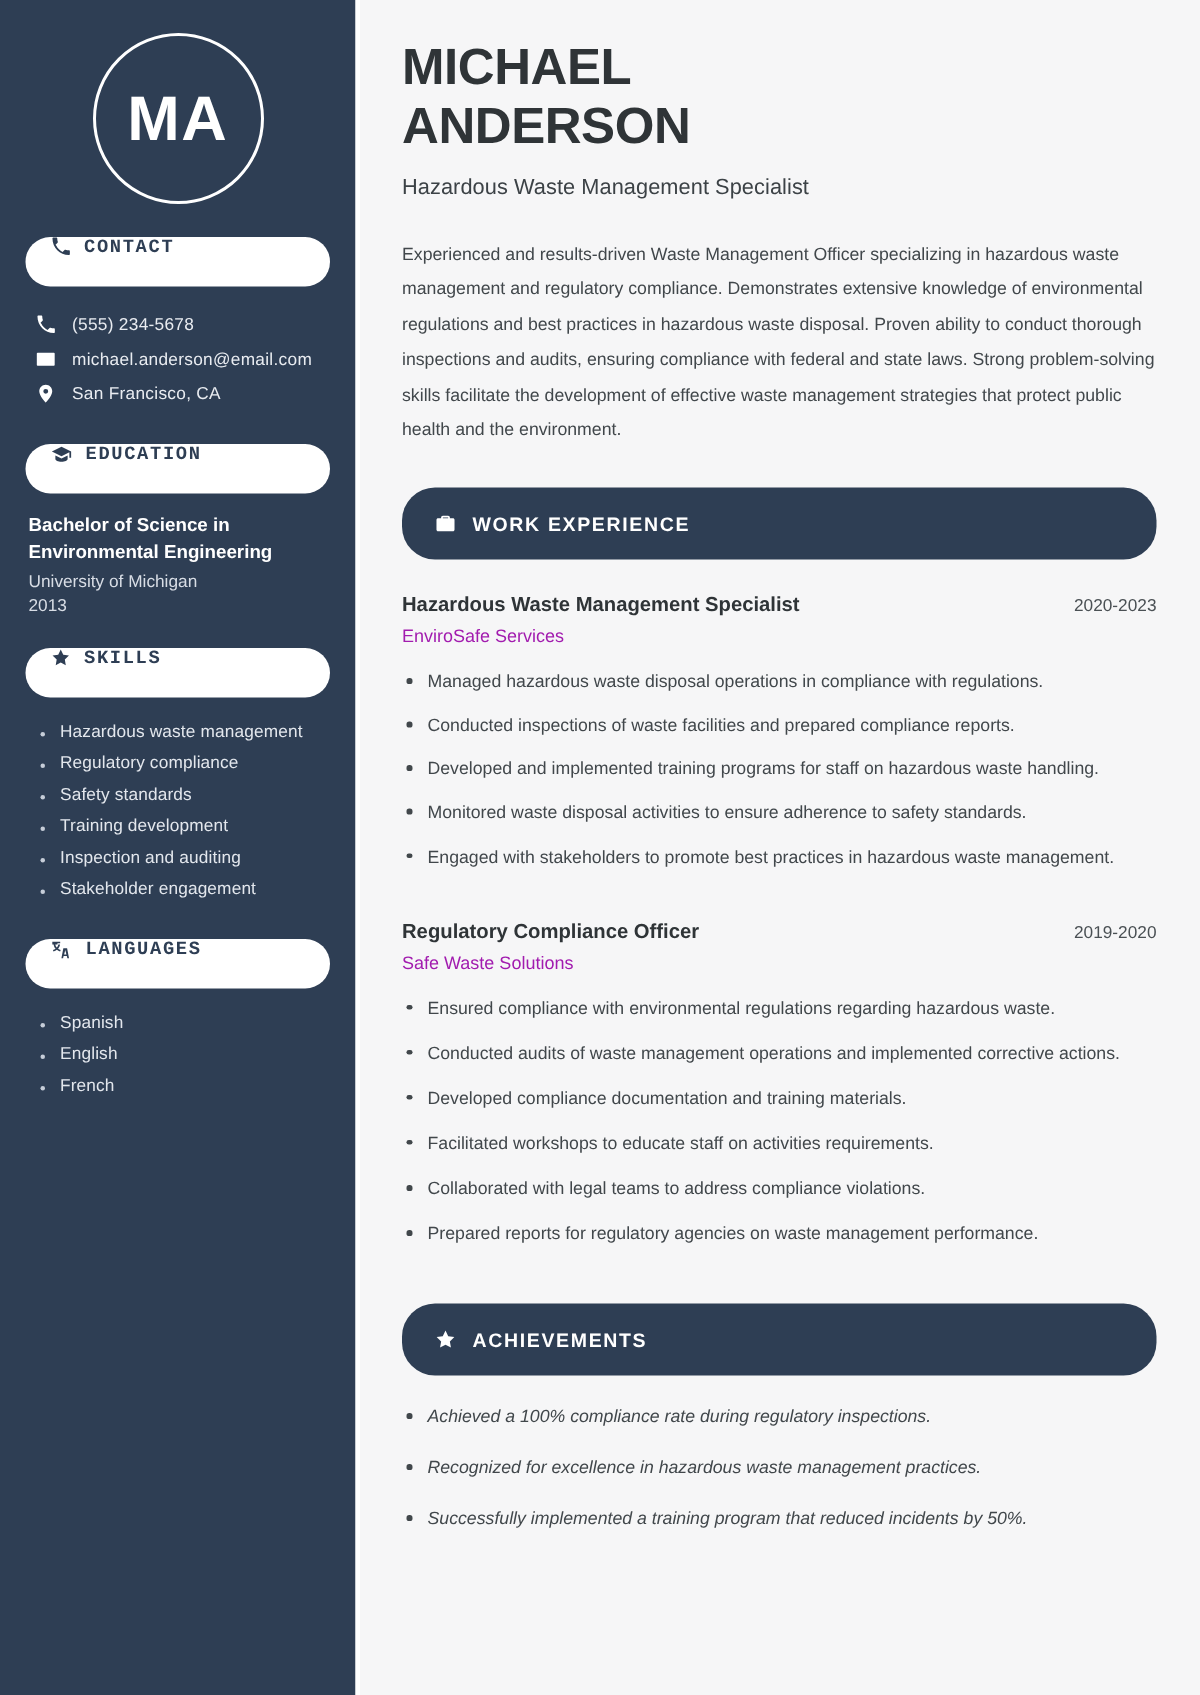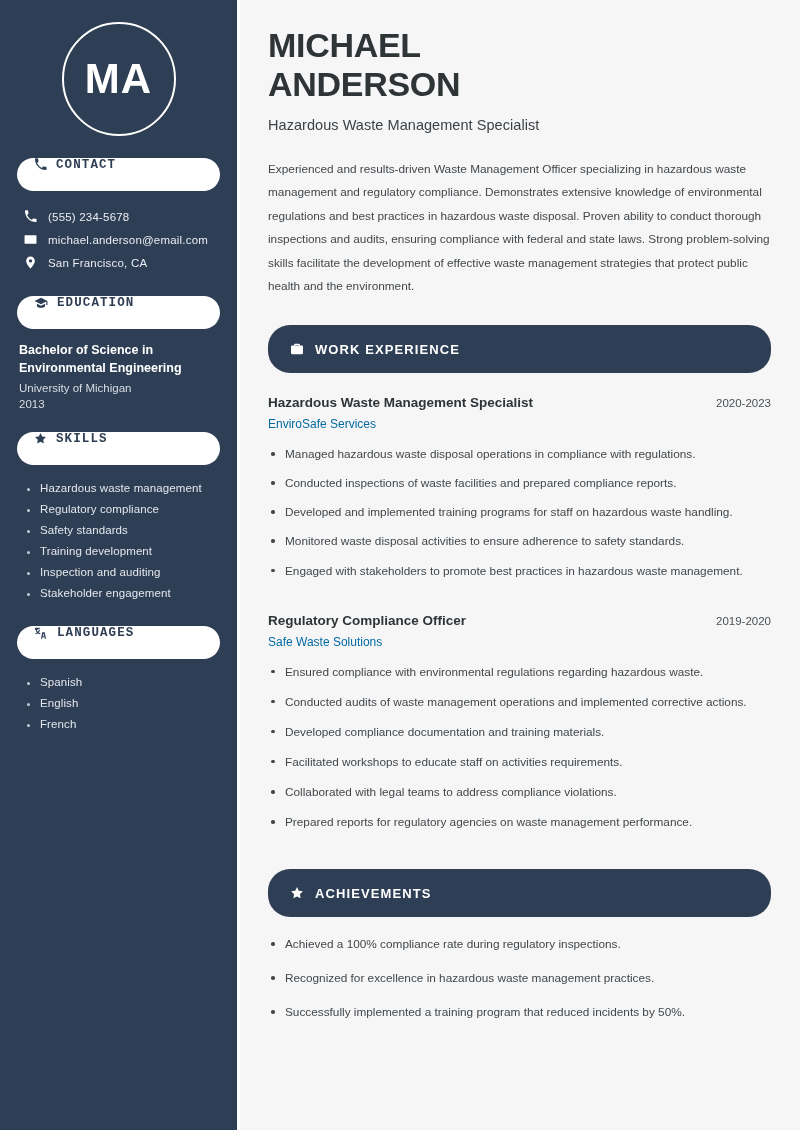--- a/index.html
+++ b/index.html
@@ -129,37 +129,37 @@
     color:#ffffff; font-size:13px; font-weight:bold; letter-spacing:1.1px;
   }
   .section-bar svg{ display:block; fill:#ffffff; }
 
   .job{ margin-top:22px; }
   .job-head{
     display:flex; align-items:baseline; justify-content:space-between;
   }
   .job-role{ font-size:13.5px; font-weight:bold; color:#2f3437; }
   .job-dates{ font-size:11.5px; color:#4a5054; white-space:nowrap; }
-  .job-company{ font-size:12px; color:#0369a1; margin-top:7px; }
+  .job-company{ font-size:12px; color:#a21caf; margin-top:7px; }
 
   .bullets{ list-style:none; margin-top:14px; }
   .bullets li{
     position:relative;
     font-size:11.8px; color:#41474b;
     line-height:1.62;
     padding:0 0 10px 17px;
   }
   .bullets li::before{
     content:"";
     position:absolute; left:3px; top:7px;
     width:3.5px; height:3.5px; border-radius:50%;
     background:#41474b;
   }
   .bullets.tight li{ padding-bottom:11px; }
-  .ach-list{ margin-top:18px; }
+  .ach-list{ margin-top:18px;font-style:italic; }
   .ach-list li{ padding-bottom:15px; }
 </style>
 </head>
 <body>
 
 <div class="page">
 
   <aside class="sidebar">
 
     <div class="avatar-wrap">

